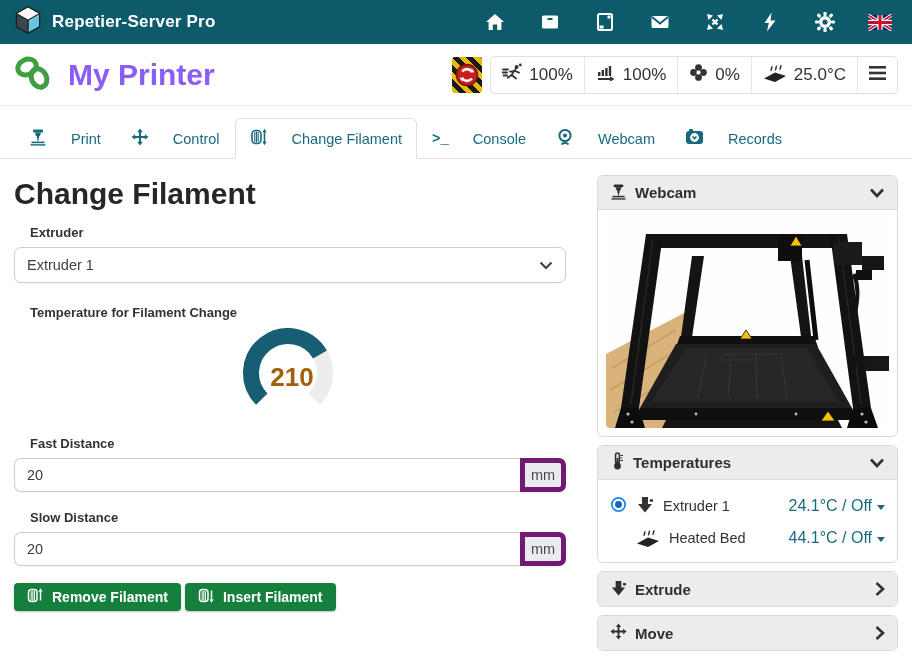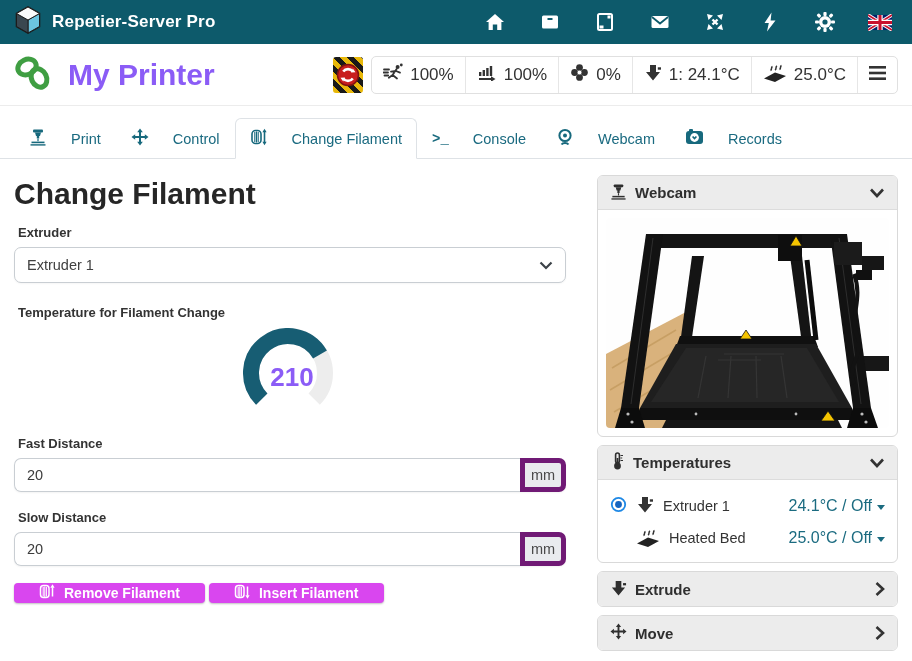--- a/index.html
+++ b/index.html
@@ -36,39 +36,39 @@
   .tab.active { background:#fff; border-color:#dee2e6; border-bottom-color:#fff; }
   .console-glyph { font-family:"Liberation Mono", monospace; font-weight:bold; font-size:14px; color:#17697d; }
 
   
   .content { display:flex; padding:16px 14px 0 14px; gap:31px; }
   .main-col { width:552px; flex:none; }
   .side-col { width:301px; flex:none; }
 
   
   .h1 { font-size:30px; font-weight:bold; color:#262626; margin:2px 0 12px 0; }
-  .flabel { font-size:13px; font-weight:bold; color:#333; margin:14px 0 7px 4px; }
+  .flabel { font-size:13px; font-weight:bold; color:#333; margin:14px 0 7px 16px; }
   .select { height:36px; border:1px solid #c9ced3; border-radius:7px; display:flex;
     align-items:center; padding:0 12px; font-size:14.5px; color:#414141; cursor:pointer;
     background:#fff; box-shadow:0 1px 2px rgba(0,0,0,.04); }
   .select .sel-caret { margin-left:auto; }
 
   .dial-wrap { width:104px; height:92px; margin:8px 0 0 222px; position:relative; cursor:pointer; }
   .dial-value { position:absolute; left:8px; right:0; top:34px; text-align:center;
-    font-size:26px; font-weight:bold; color:#8b5cf6; }
+    font-size:26px; font-weight:bold; color:#a16207; }
 
   .igroup { display:flex; height:34px; box-shadow:0 1px 2px rgba(0,0,0,.05); border-radius:7px; }
   .igroup input { flex:1; border:1px solid #c9ced3; border-right:none; border-radius:7px 0 0 7px;
     padding:0 12px; font-size:14.5px; color:#3c3c3c; outline:none; font-family:inherit; }
   .iaddon { width:46px; background:#e9ebee; border:5px solid #701a75; border-radius:0 7px 7px 0;
     display:flex; align-items:center; justify-content:center; font-size:14.5px; color:#4a4a4a; }
 
   .btn-row { display:flex; gap:4px; margin-top:17px; }
-  .btn { background:#d946ef; color:#fff; border:none; border-radius:4px; font-size:14px;
-    font-weight:bold; padding:0 25px; height:20px; display:flex; align-items:center; gap:8px;
+  .btn { background:#15803d; color:#fff; border:none; border-radius:4px; font-size:14px;
+    font-weight:bold; padding:0 13px; height:28px; display:flex; align-items:center; gap:8px;
     cursor:pointer; box-shadow:0 1px 2px rgba(0,0,0,.25); font-family:inherit; }
 
   
   .panel { border:1px solid #d9d9d9; border-radius:6px; margin-bottom:8px; overflow:hidden; background:#fff; }
   .panel-header { background:#ececec; height:34px; display:flex; align-items:center; gap:8px;
     padding:0 12px; font-size:15px; font-weight:bold; color:#2f2f2f; cursor:pointer; }
   .panel-header .chev { margin-left:auto; display:flex; }
   .panel.open .panel-header { border-bottom:1px solid #dcdcdc; }
   .webcam-body { padding:8px; }
   .webcam-body svg { display:block; border-radius:4px; }
@@ -224,30 +224,20 @@
               <circle cx="9.5" cy="14.4" r="3.4"></circle>
                 <circle cx="4.6" cy="9.5" r="3.4"></circle>
             </g>
             <circle cx="9.5" cy="9.5" r="2" fill="#fff"></circle>
           </svg>
         </span>
         <span>0%</span>
       </div>
       <div class="badge">
         <span>
-          <svg width="18" height="19" viewBox="0 0 18 19">
-            <path d="M6 2 H12 V9 H16 L9 17.5 L2 9 H6 Z" fill="#333"></path>
-            <rect x="13" y="3.5" width="4" height="4" fill="#fff"></rect>
-            <rect x="13.8" y="4.3" width="3.2" height="2.4" fill="#333"></rect>
-          </svg>
-        </span>
-        <span>1: 24.1°C</span>
-      </div>
-      <div class="badge">
-        <span>
           <svg width="24" height="20" viewBox="0 0 24 20">
             <polygon points="1,16.5 12,10.5 23,14 12,20" fill="#222"></polygon>
             <g fill="none" stroke="#333" stroke-width="1.5">
               <path d="M7.5 8.5 C9.5 7.5 7.5 5.5 9.5 4.5"></path>
               <path d="M12 8 C14 7 12 5 14 4"></path>
               <path d="M16.5 7.5 C18.5 6.5 16.5 4.5 18.5 3.5"></path>
             </g>
           </svg>
         </span>
         <span>25.0°C</span>
@@ -538,21 +528,21 @@
               <polygon points="1,16.5 12,10.5 23,14 12,20" fill="#222"></polygon>
               <g fill="none" stroke="#333" stroke-width="1.5">
                 <path d="M7.5 8.5 C9.5 7.5 7.5 5.5 9.5 4.5"></path>
                 <path d="M12 8 C14 7 12 5 14 4"></path>
                 <path d="M16.5 7.5 C18.5 6.5 16.5 4.5 18.5 3.5"></path>
               </g>
             </svg>
           </span>
           <span>Heated Bed</span>
           <span class="tval">
-            <span>25.0°C / Off</span>
+            <span>44.1°C / Off</span>
             <span class="caret-down"></span>
           </span>
         </div>
       </div>
     </div>
 
     <div class="panel">
       <div class="panel-header">
         <span>
           <svg width="17" height="18" viewBox="0 0 18 19">

